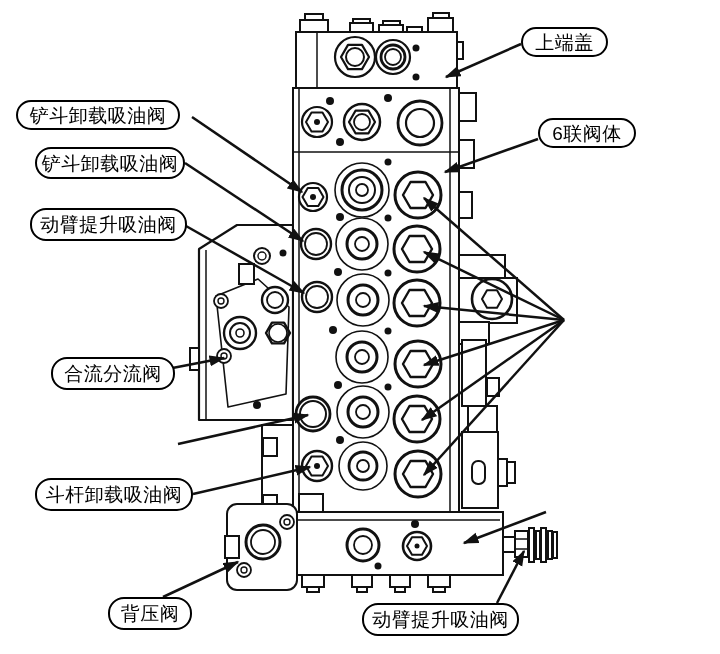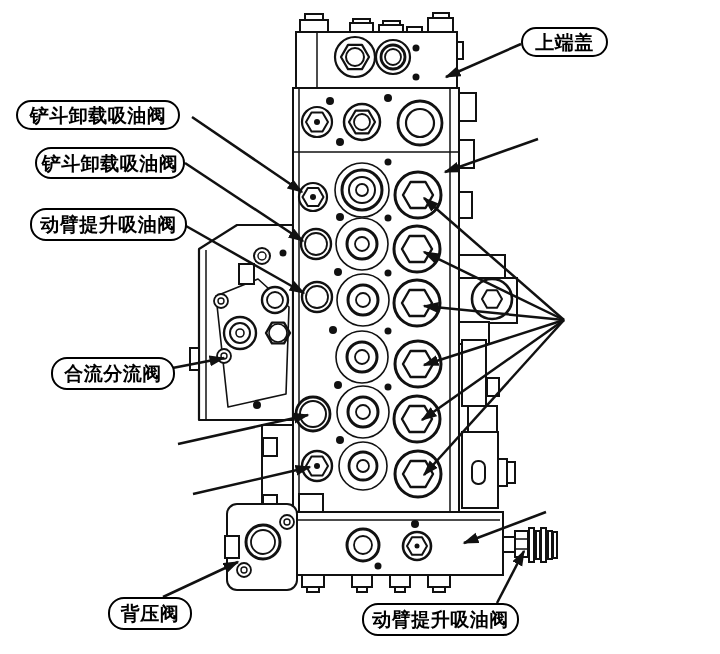--- a/index.html
+++ b/index.html
@@ -1,21 +1,21 @@
 <!DOCTYPE html>
 <html><head>
 <meta charset="utf-8">
 <style>
   html,body{margin:0;padding:0;background:#ffffff;}
   #stage{position:relative;width:720px;height:654px;background:#fff;overflow:hidden;
          font-family:"Liberation Sans","DejaVu Sans",sans-serif;}
   #drawing{position:absolute;left:0;top:0;}
   .callout{position:absolute;box-sizing:border-box;background:#fff;border:2.5px solid #000;
            border-radius:16px;display:flex;align-items:center;justify-content:center;
-           font-weight:700;font-size:19px;line-height:1;color:#000;white-space:nowrap;
+           font-weight:400;font-size:19px;line-height:1;color:#000;white-space:nowrap;
            letter-spacing:0.5px;z-index:3;}
 </style>
 </head>
 <body>
 
 <div id="stage">
 
   <svg id="drawing" width="720" height="654" viewBox="0 0 720 654">
     <defs>
       <marker id="ah" markerUnits="userSpaceOnUse" markerWidth="17" markerHeight="12" refX="14.5" refY="5.5" orient="auto">
@@ -208,22 +208,24 @@
 
   <div class="callout" style="left:16px;top:100px;width:164px;height:30px">铲斗卸载吸油阀</div>
 
   <div class="callout" style="left:35px;top:147px;width:150px;height:32px">铲斗卸载吸油阀</div>
 
   <div class="callout" style="left:30px;top:208px;width:157px;height:33px">动臂提升吸油阀</div>
 
   <div class="callout" style="left:51px;top:357px;width:124px;height:33px">合流分流阀</div>
 
 
+  <div class="callout" style="left:35px;top:478px;width:158px;height:33px">斗杆卸载吸油阀</div>
 
   <div class="callout" style="left:108px;top:597px;width:84px;height:33px">背压阀</div>
 
   <div class="callout" style="left:521px;top:27px;width:87px;height:30px">上端盖</div>
 
+  <div class="callout" style="left:538px;top:118px;width:98px;height:30px">6联阀体</div>
 
 
 
   <div class="callout" style="left:362px;top:603px;width:157px;height:33px">动臂提升吸油阀</div>
 </div>
 
 </body></html>

